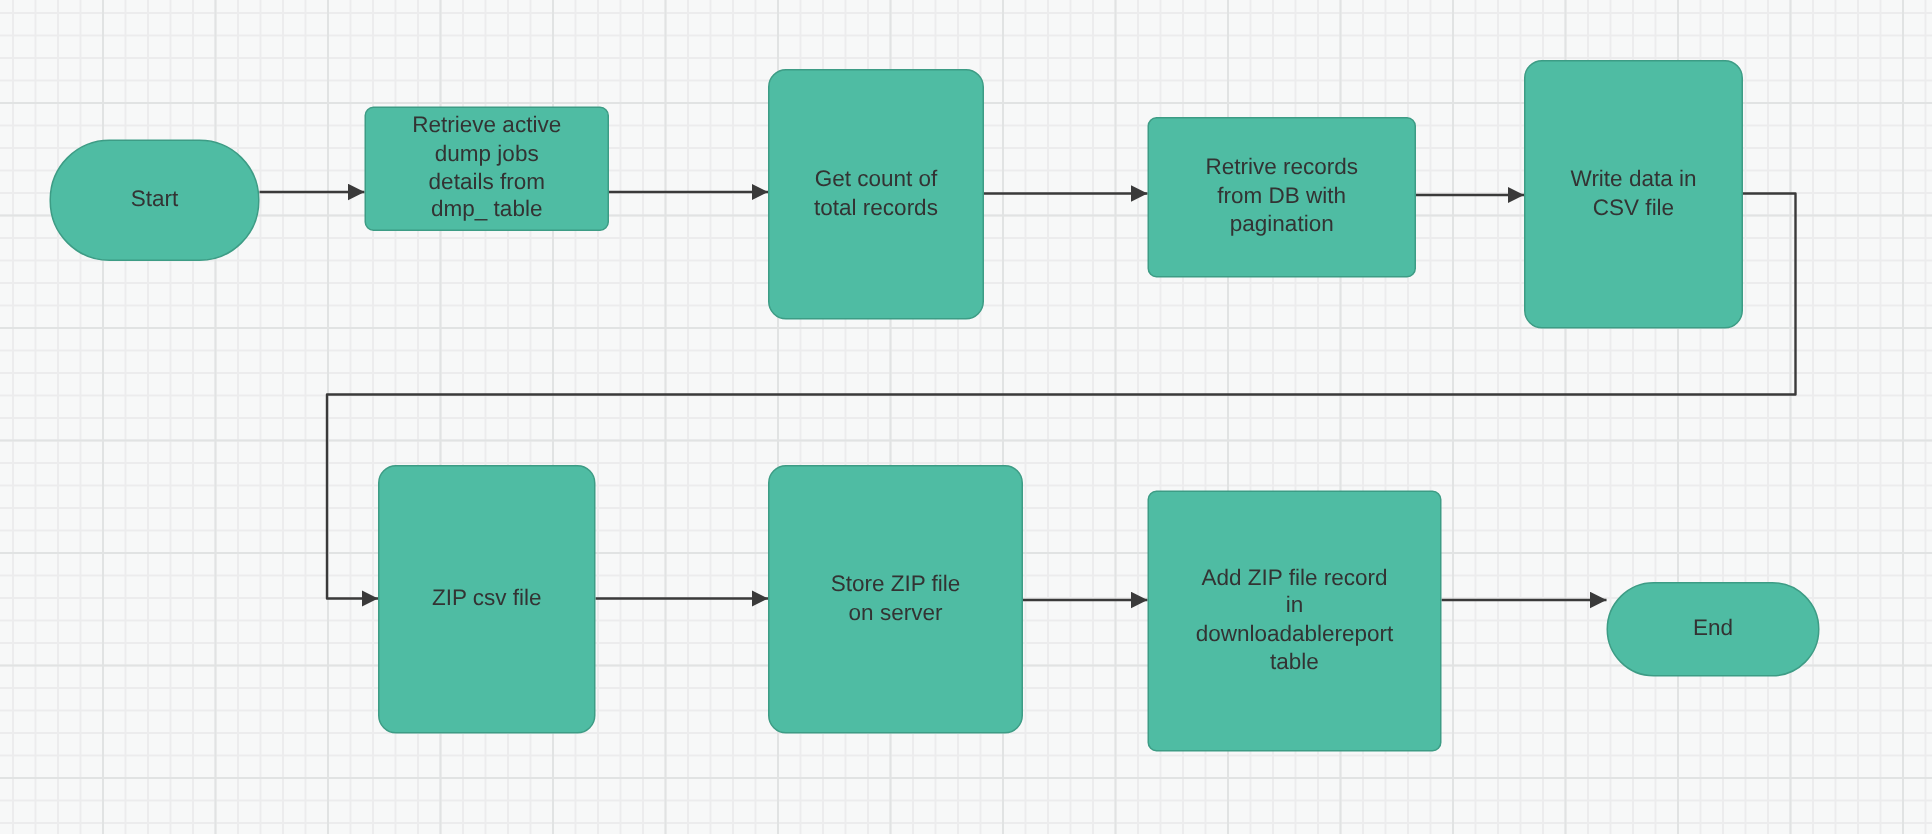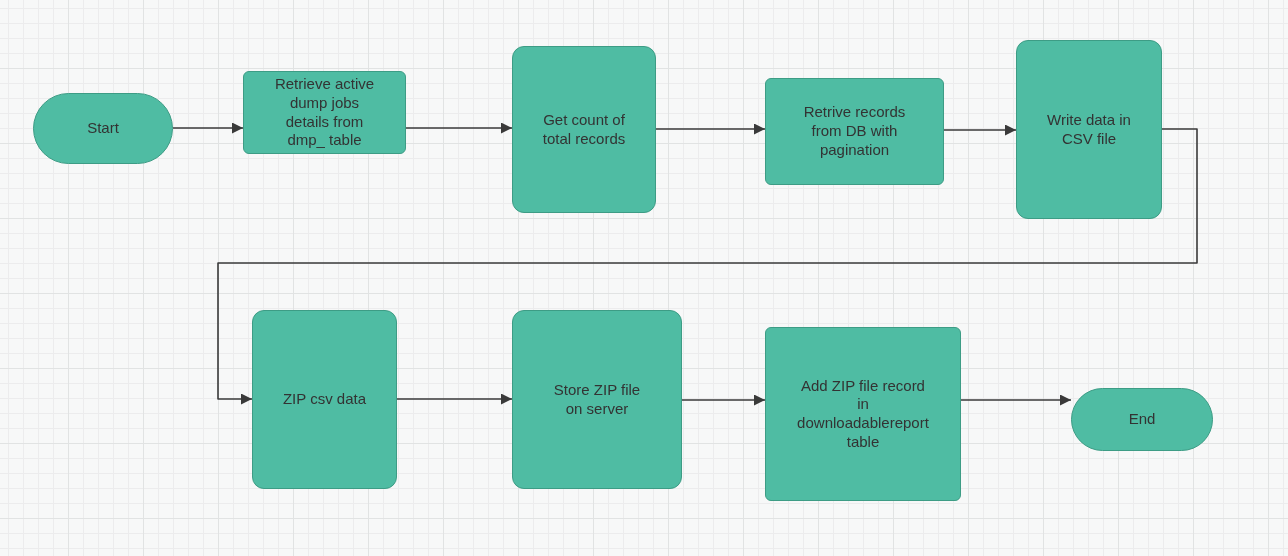--- a/index.html
+++ b/index.html
@@ -42,21 +42,21 @@
     color:var(--text-color);
     font-size:15px;line-height:1.25;
     text-align:center;
     cursor:default;
   }
   .node .label{white-space:pre-line;padding:0 6px;}
   .rect{border-radius:6px;}
   .round{border-radius:12px;}
   .stadium{border-radius:40px;}
   
-  #node-start{left:33px;top:93px;width:140px;height:71px;}
+  #node-start{left:33px;top:93px;width:140px;height:81px;}
   #node-retrieve-dump-jobs{left:243px;top:71px;width:163px;height:83px;}
   #node-get-count{left:512px;top:46px;width:144px;height:167px;}
   #node-retrieve-records{left:765px;top:78px;width:179px;height:107px;}
   #node-write-csv{left:1016px;top:40px;width:146px;height:179px;}
   #node-zip-csv{left:252px;top:310px;width:145px;height:179px;}
   #node-store-zip{left:512px;top:310px;width:170px;height:179px;}
   #node-add-zip-record{left:765px;top:327px;width:196px;height:174px;}
   #node-end{left:1071px;top:388px;width:142px;height:63px;}
 </style>
 </head>
@@ -101,21 +101,21 @@
     <span class="label">Get count of
 total records</span>
   </div>
 
   <div class="node round" id="node-write-csv">
     <span class="label">Write data in
 CSV file</span>
   </div>
 
   <div class="node round" id="node-zip-csv">
-    <span class="label">ZIP csv data</span>
+    <span class="label">ZIP csv file</span>
   </div>
 
   <div class="node round" id="node-store-zip">
     <span class="label">Store ZIP file
 on server</span>
   </div>
 
   <div class="node rect" id="node-add-zip-record">
     <span class="label">Add ZIP file record
 in

